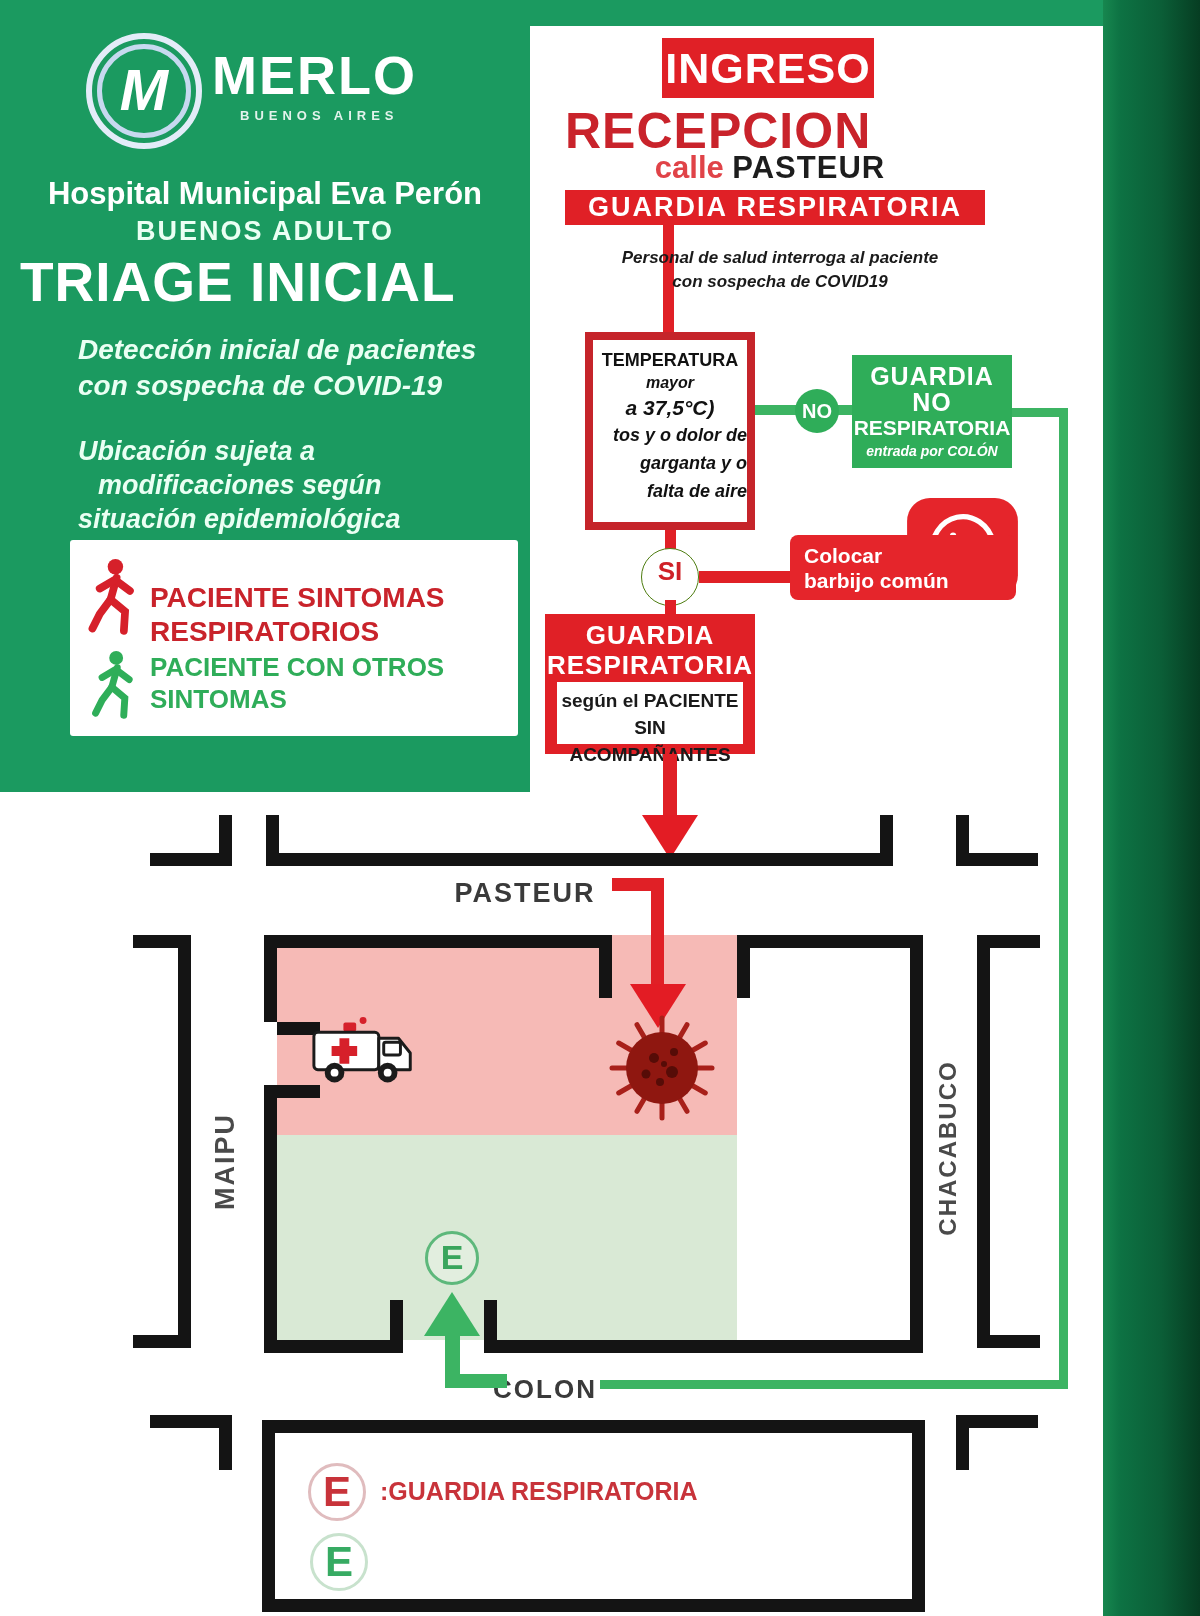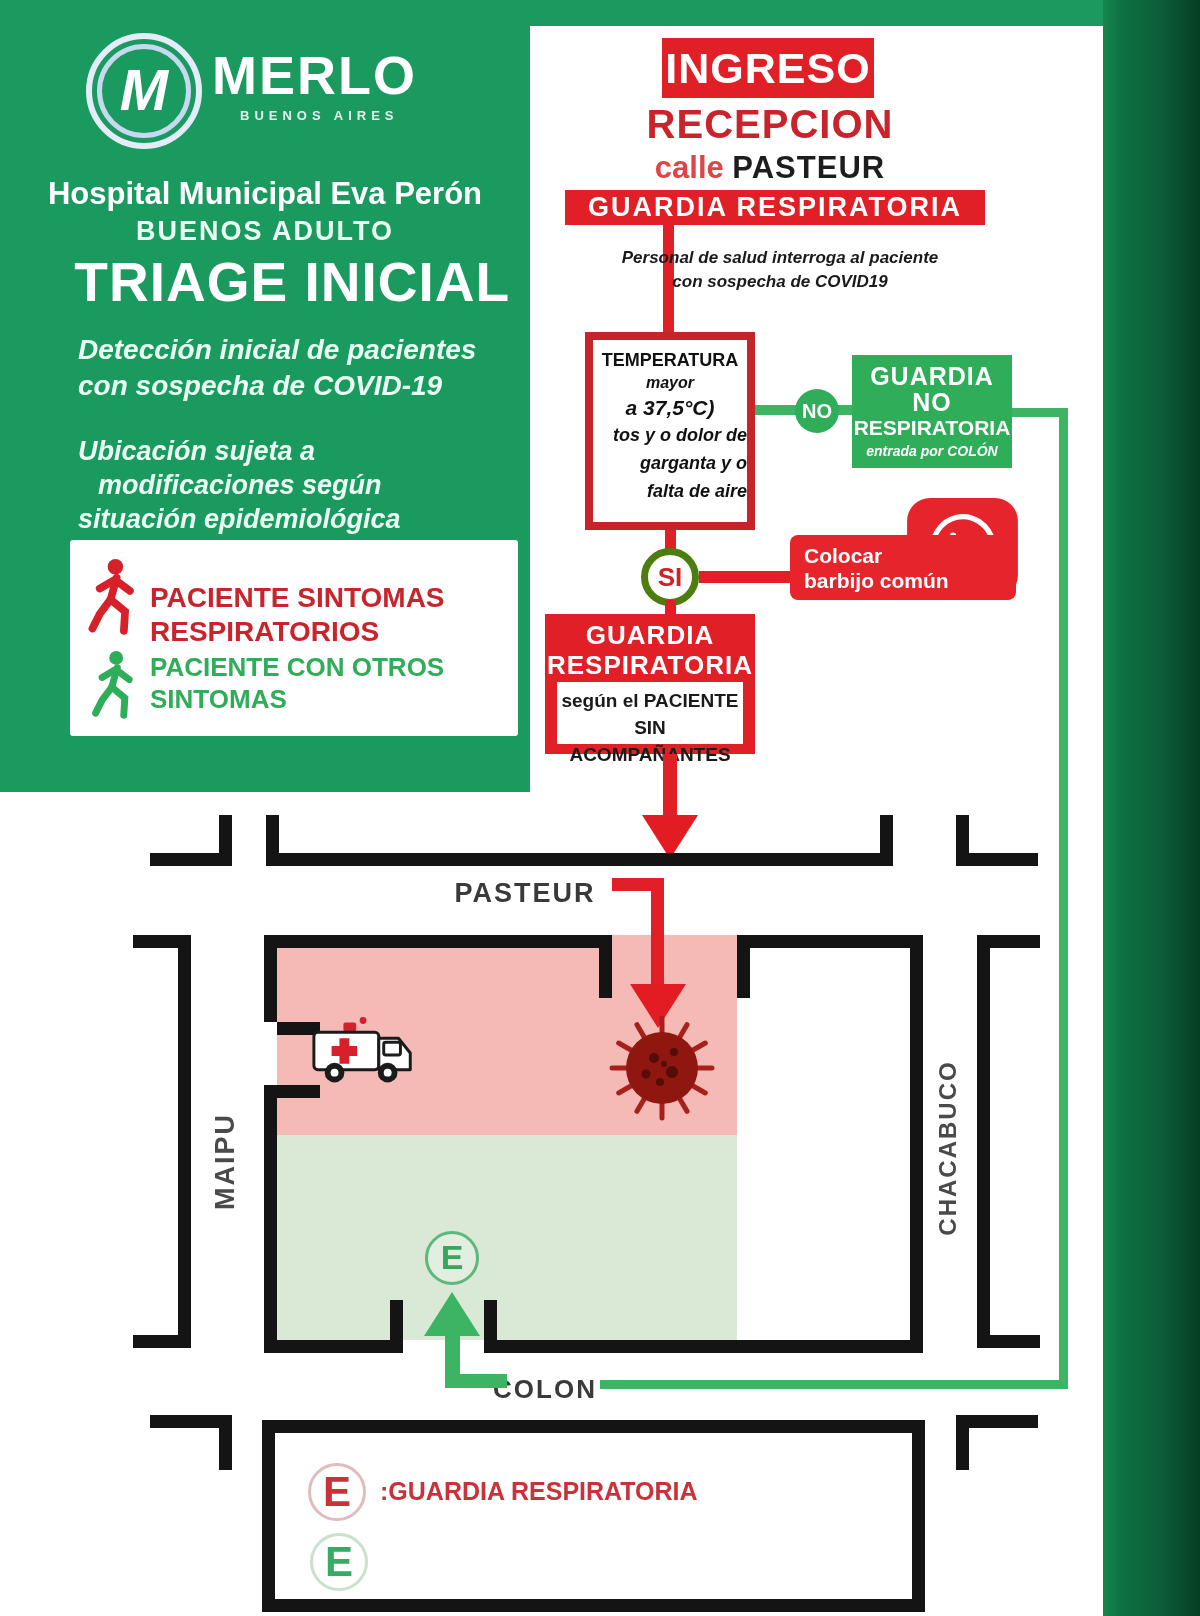--- a/index.html
+++ b/index.html
@@ -18,37 +18,37 @@
   .logo-outer{left:86px;top:33px;width:116px;height:116px;border-radius:50%;
     border:6px solid #e3ecf8;box-sizing:border-box;}
   .logo-inner{position:absolute;inset:5px;border:5px solid #c7d9ef;border-radius:50%;}
   .logo-m{position:absolute;inset:0;display:flex;align-items:center;justify-content:center;
     color:#fff;font-size:58px;font-weight:bold;font-style:italic;padding-bottom:4px;}
   .merlo{left:212px;top:44px;width:300px;color:#fff;font-size:54px;font-weight:bold;letter-spacing:2px;}
   .buenos-aires{left:240px;top:108px;width:280px;color:rgba(255,255,255,.88);font-size:13px;
     font-weight:bold;letter-spacing:5px;}
   .hospital{left:20px;top:176px;width:490px;text-align:center;color:#fff;font-size:31px;font-weight:bold;}
   .unit{left:20px;top:216px;width:490px;text-align:center;color:#eafff3;font-size:27px;font-weight:600;letter-spacing:2px;}
-  .title{left:20px;top:250px;width:490px;text-align:right;color:#fff;font-size:55px;font-weight:bold;letter-spacing:1px;}
+  .title{left:20px;top:250px;width:490px;text-align:left;color:#fff;font-size:55px;font-weight:bold;letter-spacing:1px;}
   .it{font-style:italic;font-weight:600;color:#eafff3;}
   .desc1a{left:78px;top:334px;font-size:28px;}
   .desc1b{left:78px;top:370px;font-size:28px;}
   .desc2a{left:78px;top:436px;font-size:27px;}
   .desc2b{left:78px;top:470px;font-size:27px;margin-left:20px;}
   .desc2c{left:78px;top:504px;font-size:27px;}
   .key-card{left:70px;top:540px;width:448px;height:196px;background:#fff;border-radius:3px;}
   .key-red-1{position:absolute;left:80px;top:26px;font-size:28px;font-weight:bold;color:var(--text-red,#c9232b);margin-top:16px;}
   .key-red-2{position:absolute;left:80px;top:60px;font-size:28px;font-weight:bold;color:var(--text-red,#c9232b);margin-top:16px;}
   .key-grn-1{position:absolute;left:80px;top:112px;font-size:26px;font-weight:bold;color:var(--flow-green,#2fad59);}
   .key-grn-2{position:absolute;left:80px;top:144px;font-size:26px;font-weight:bold;color:var(--flow-green,#2fad59);}
   
   .ingreso{left:662px;top:38px;width:212px;height:60px;background:var(--flow-red,#e02026);
     color:#fff;font-size:43px;font-weight:bold;text-align:center;line-height:60px;letter-spacing:1px;}
-  .recepcion{left:565px;top:102px;width:410px;text-align:center;color:var(--text-red,#c9232b);
-    font-size:40px;font-weight:bold;letter-spacing:1px;}
+  .recepcion{left:565px;top:102px;width:410px;color:var(--text-red,#c9232b);
+    font-size:50px;font-weight:bold;letter-spacing:1px;}
   .calle-line{left:565px;top:150px;width:410px;text-align:center;font-size:31px;font-weight:bold;}
   .calle-line .calle{color:#e04348;}
   .calle-line .street{color:#1d1d1d;letter-spacing:1px;}
   .red-bar{left:565px;top:190px;width:420px;height:35px;background:var(--flow-red,#e02026);
     color:#fff;font-size:27px;font-weight:bold;text-align:center;line-height:35px;letter-spacing:2px;}
   .vline-red{background:var(--flow-red,#e02026);}
   .hline-red{background:var(--flow-red,#e02026);}
   .vline-grn{background:var(--line-green,#3cb463);}
   .hline-grn{background:var(--line-green,#3cb463);}
   .personal{width:420px;text-align:center;font-size:17px;font-weight:bold;font-style:italic;color:#1a1a1a;}
@@ -59,21 +59,21 @@
   .temp-box .t3{font-size:21px;font-style:italic;font-weight:600;line-height:26px;}
   .temp-box .t4{font-size:18px;font-style:italic;font-weight:600;line-height:28px;text-align:right;}
   .no-circle{left:795px;top:389px;width:44px;height:44px;border-radius:50%;background:var(--flow-green,#2fad59);
     color:#fff;font-size:20px;font-weight:bold;text-align:center;line-height:44px;}
   .gnr-box{left:852px;top:355px;width:160px;height:113px;background:var(--flow-green,#2fad59);
     color:#fff;text-align:center;padding-top:8px;box-sizing:border-box;}
   .gnr-box .g1{font-size:25px;font-weight:bold;line-height:26px;letter-spacing:1px;}
   .gnr-box .g3{font-size:21px;font-weight:bold;line-height:26px;}
   .gnr-box .g4{font-size:14px;font-style:italic;font-weight:600;line-height:20px;}
   .si-circle{left:641px;top:548px;width:58px;height:58px;border-radius:50%;background:#fff;
-    border:7px solid #4d7c0f;box-sizing:border-box;color:#cf2127;font-size:26px;font-weight:bold;
+    border:1px solid #4d7c0f;box-sizing:border-box;color:#cf2127;font-size:26px;font-weight:bold;
     text-align:center;line-height:44px;}
   .mask-box{left:790px;top:535px;width:226px;height:65px;background:#e5252b;border-radius:8px;
     color:#fff;font-weight:bold;font-size:21px;padding:8px 0 0 14px;box-sizing:border-box;line-height:25px;}
   .gr-box{left:545px;top:614px;width:210px;height:140px;background:var(--flow-red,#e02026);text-align:center;}
   .gr-box .h{color:#fff;font-size:26px;font-weight:bold;line-height:30px;letter-spacing:1px;}
   .gr-inner{position:absolute;left:12px;top:68px;width:186px;height:62px;background:#fff;
     color:#1a1a1a;font-size:19px;font-weight:bold;line-height:27px;padding-top:5px;box-sizing:border-box;}
   .arrow-down-red{width:0;height:0;border-left:28px solid transparent;border-right:28px solid transparent;
     border-top:44px solid #e31c24;}
   .arrow-up-green{width:0;height:0;border-left:28px solid transparent;border-right:28px solid transparent;

